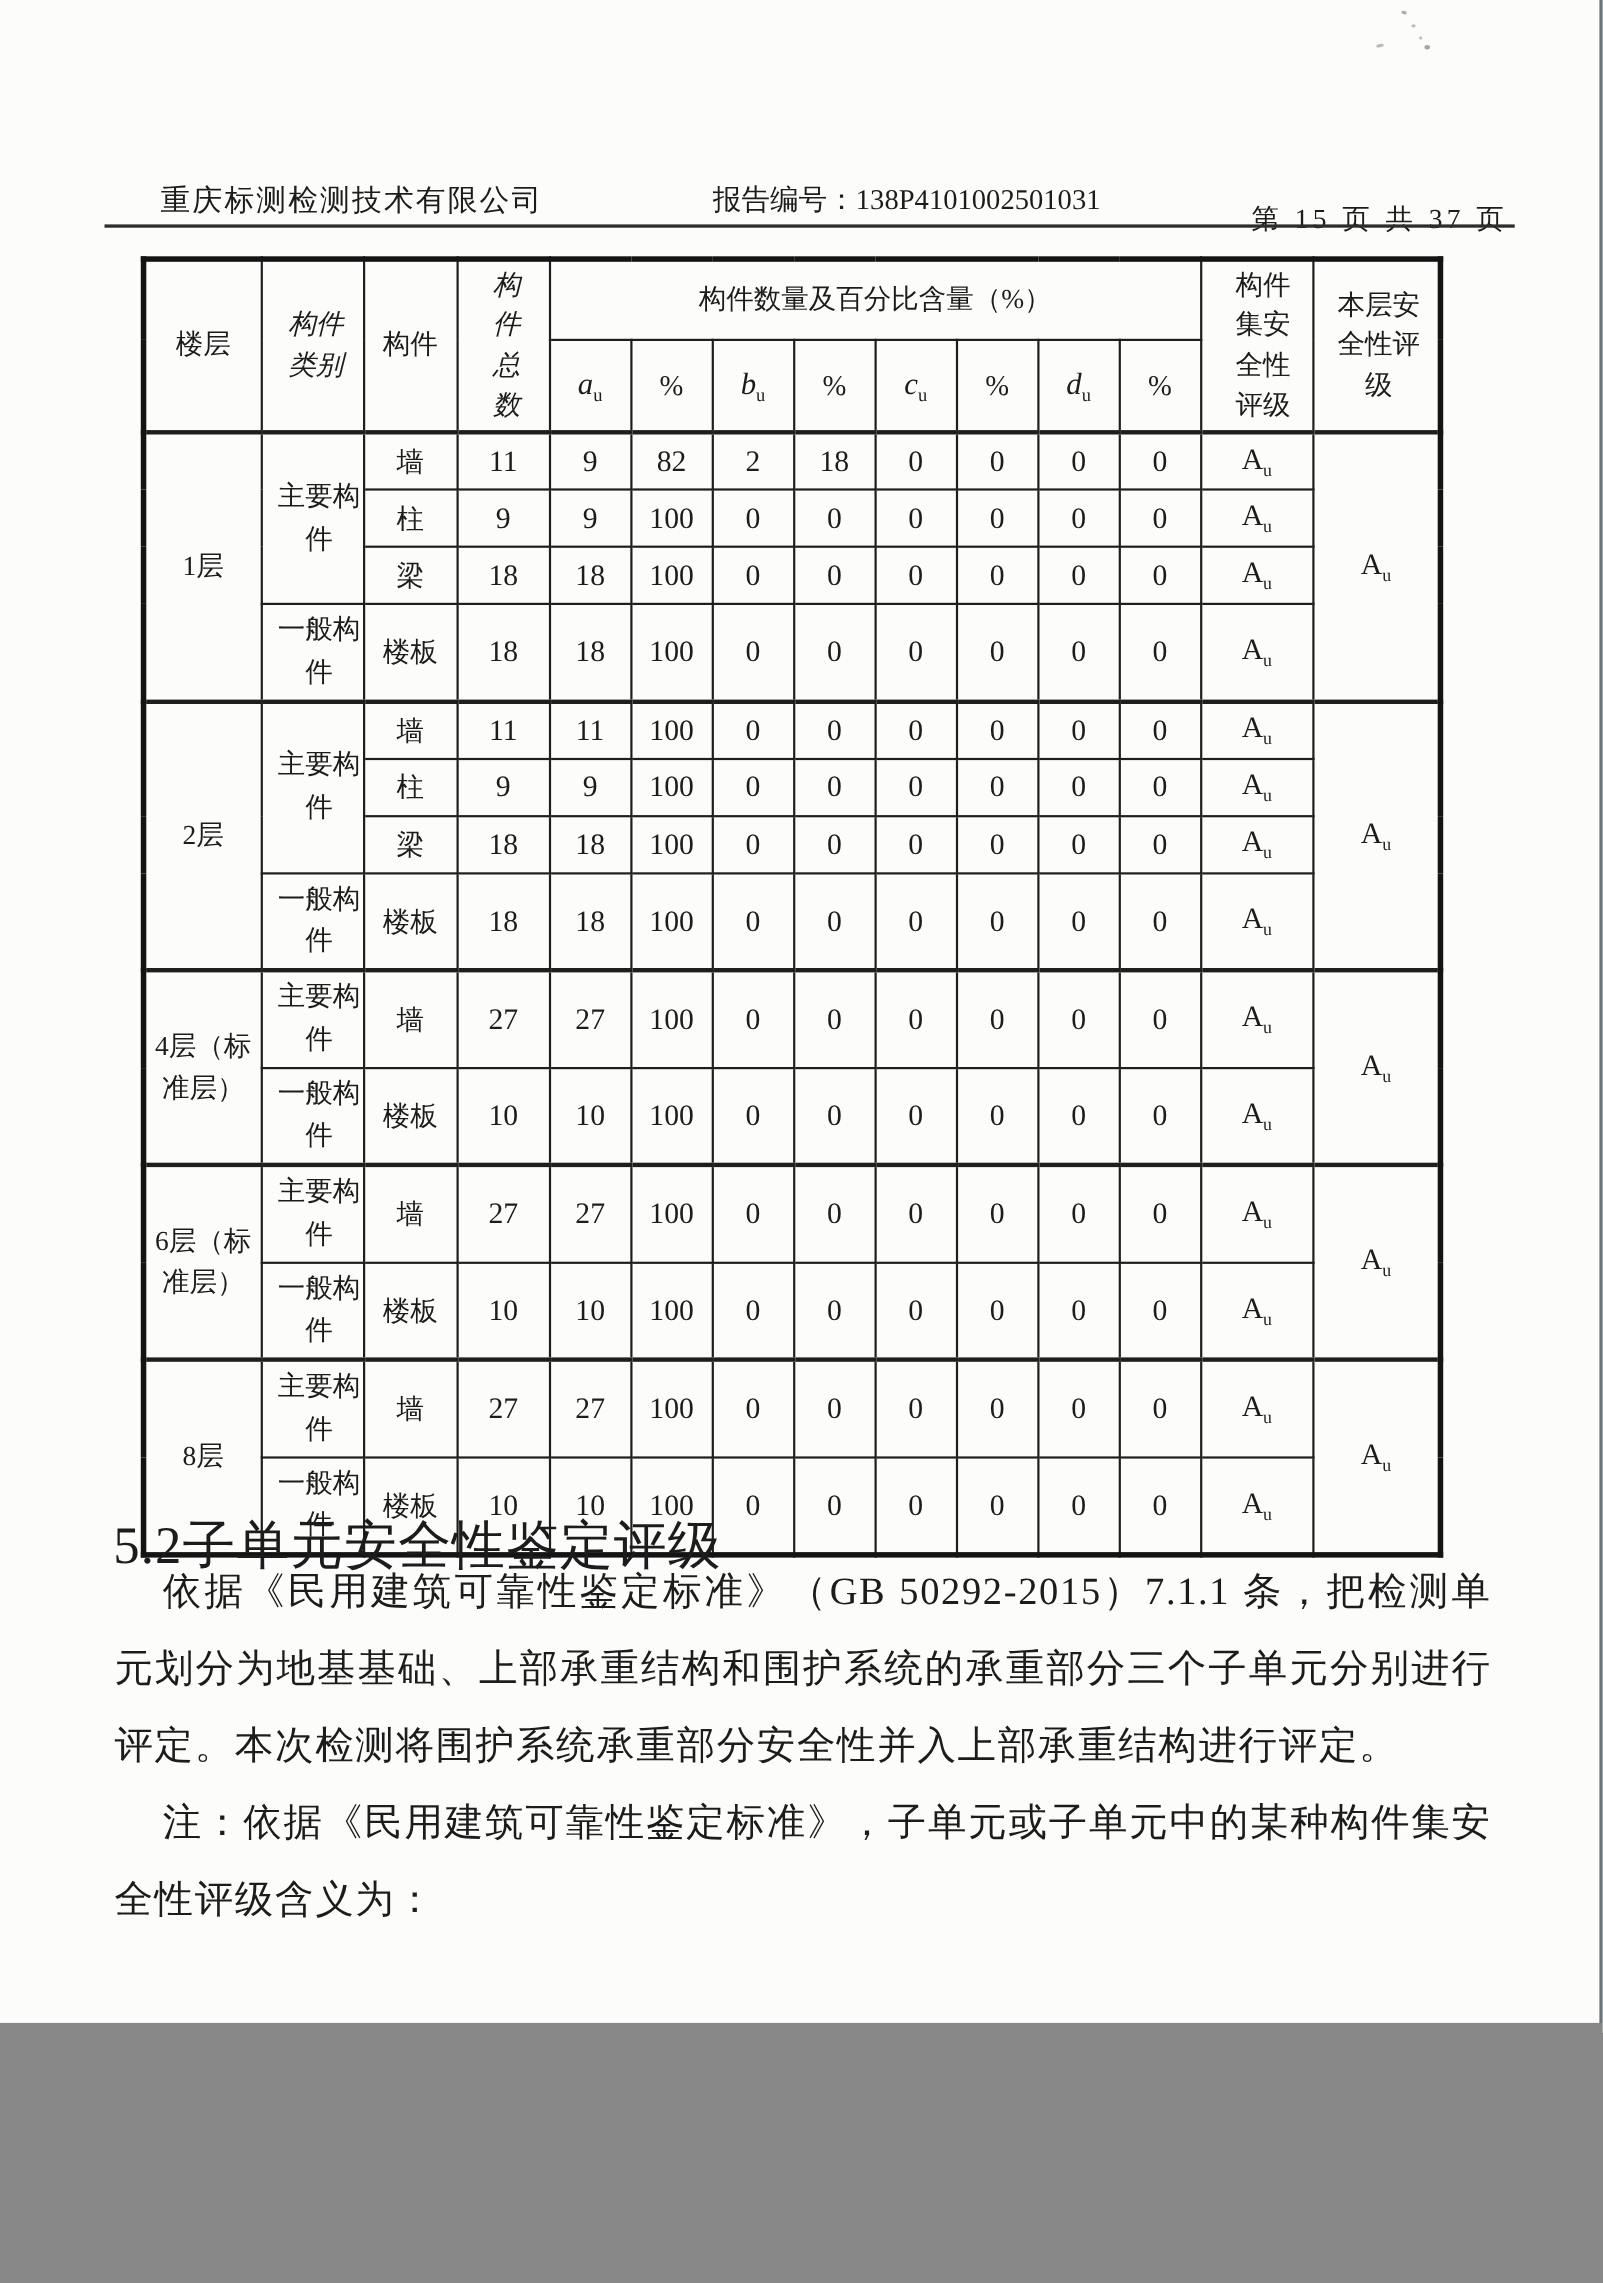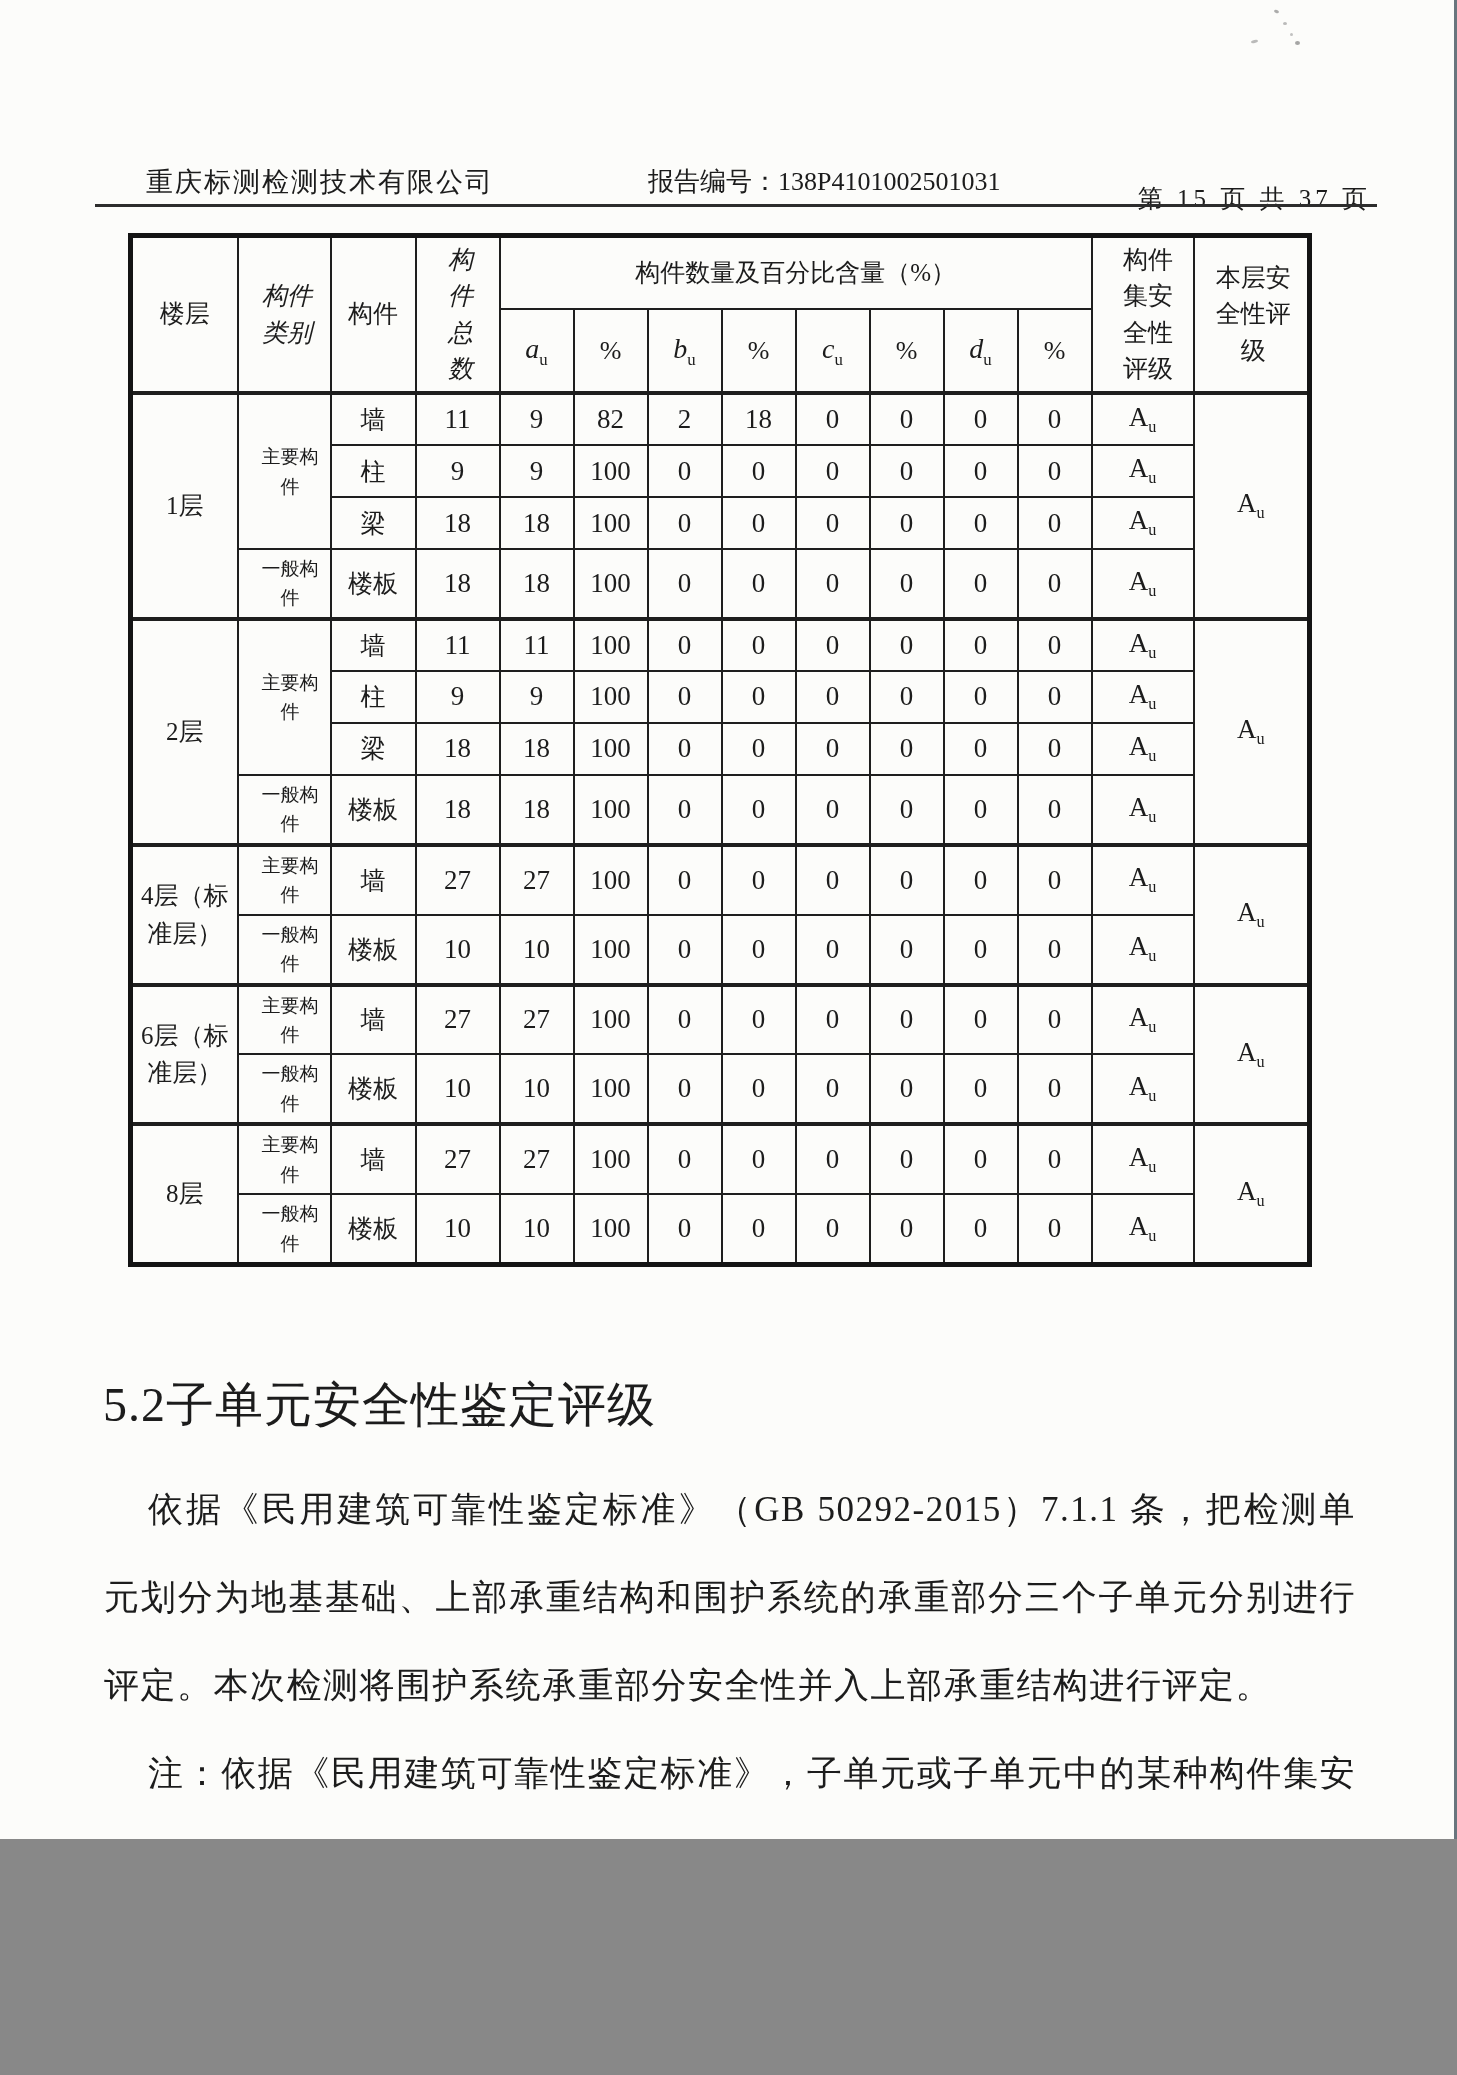--- a/index.html
+++ b/index.html
@@ -33,34 +33,34 @@
   thead tr.h-sub  { height:64px; }
   thead tr.h-sub th { border-bottom-width:3px; }
   .hw-cat, .hw-total { padding-left:20px; padding-right:14px;font-style:italic; }
   .hw-set { padding-left:20px; padding-right:9px; }
   .hw-frate { padding-left:14px; padding-right:9px; }
   .var { font-style:italic; font-size:28px; }
   .var sub { font-style:normal; }
   .pct { font-size:26px; }
   tbody tr { height:52px; }
   .c-floor { font-size:25px; line-height:1.5; padding-left:6px; padding-right:6px; }
-  .c-cat   { font-size:19px; line-height:1.55; padding-left:14px; }
+  .c-cat   { font-size:25px; line-height:1.55; padding-left:14px; }
   .c-comp  { font-size:25px; }
   .c-num   { font-size:27px; }
   .c-rate  { font-size:27px; }
   sub { font-size:.6em; }
   tr.sec-start > th, tr.sec-start > td { border-top-width:4px; }
   
   .sec-heading {
     position:absolute; left:103px; top:1373px;
     font-size:48px; font-weight:normal; letter-spacing:1px; white-space:nowrap;
   }
   .bodytext {
-    position:absolute; left:104px; top:1466px; width:1252px;
-    font-size:35px; line-height:88px; text-align:justify; letter-spacing:1.5px;
+    position:absolute; left:104px; top:1412px; width:1252px;
+    font-size:35px; line-height:70px; text-align:justify; letter-spacing:1.5px;
   }
   .bodytext p { margin:0; text-indent:44px; }
 </style>
 </head>
 <body>
 
 <div class="page">
 
   <div class="edge-line"></div>
   <div class="art a1"></div>

